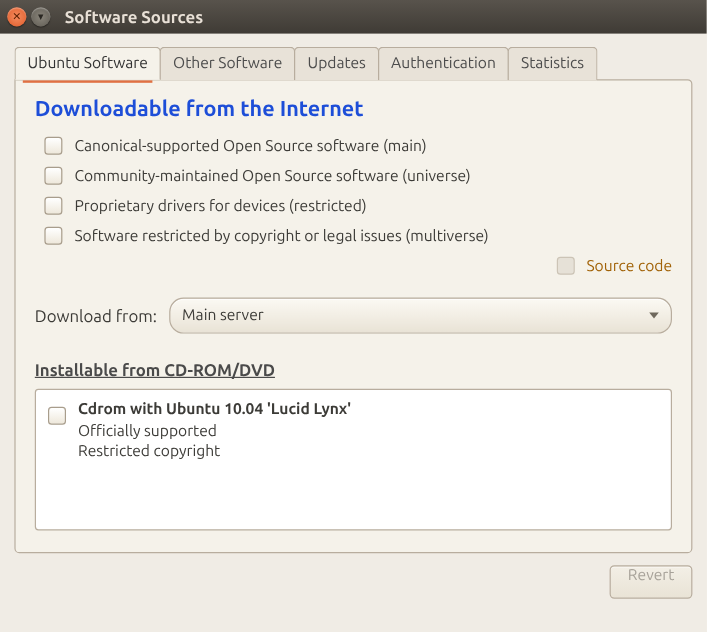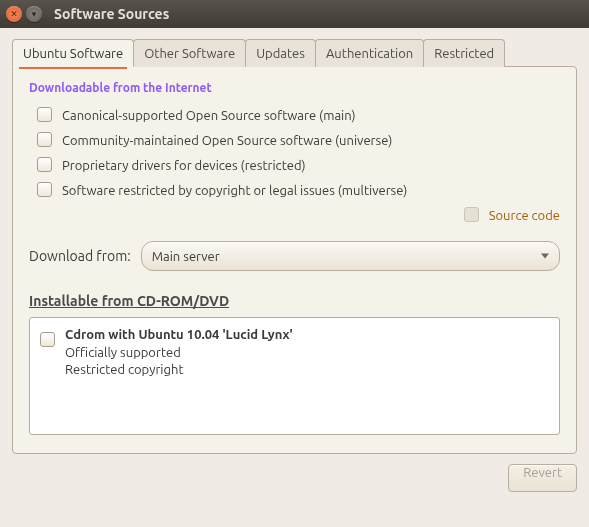--- a/index.html
+++ b/index.html
@@ -84,23 +84,23 @@
     border-radius: 4px;
     border-top-left-radius: 0;
     background: #f5f2ea;
     margin-top: -1px;
     padding: 14px 16px 18px 16px;
     position: relative;
     z-index: 1;
   }
   .section-head {
     font-weight: bold;
-    color: #8b5cf6;
+    color: #1d4ed8;
     margin-bottom: 8px;
-    font-size: 12px;
+    font-size: 18px;
   }
   .check-row {
     display: flex;
     align-items: center;
     padding: 5px 0 5px 8px;
   }
   .check-row.disabled { color:#a16207;justify-content:flex-end; }
   .cbox {
     width: 15px; height: 15px;
     border: 1px solid #a89d8c;
@@ -204,21 +204,21 @@
     <div class="tab">
       <span>Other Software</span>
     </div>
     <div class="tab">
       <span>Updates</span>
     </div>
     <div class="tab">
       <span>Authentication</span>
     </div>
     <div class="tab">
-      <span>Restricted</span>
+      <span>Statistics</span>
     </div>
   </div>
 
   <div class="panel">
 
     <div class="section-head">Downloadable from the Internet</div>
 
     <div class="check-row">
       <span class="cbox"></span>
       <span>Canonical-supported Open Source software (main)</span>

